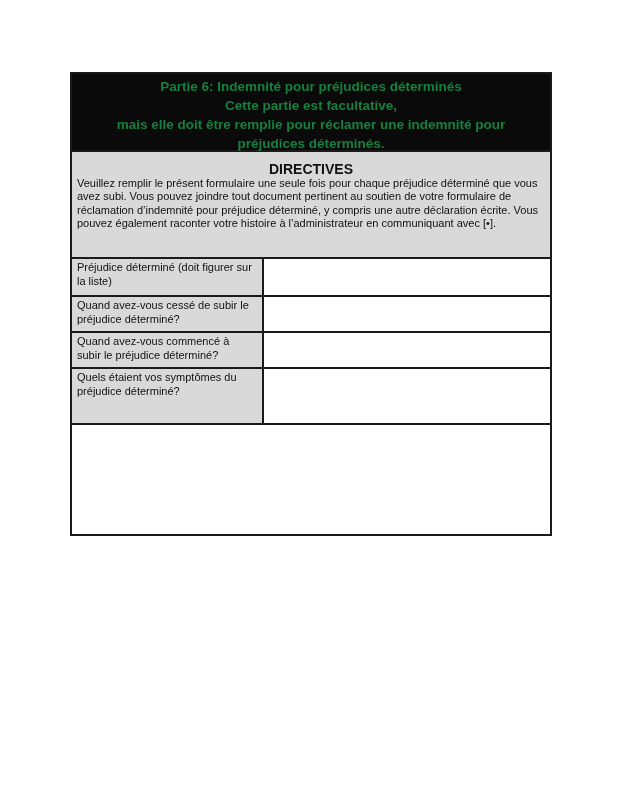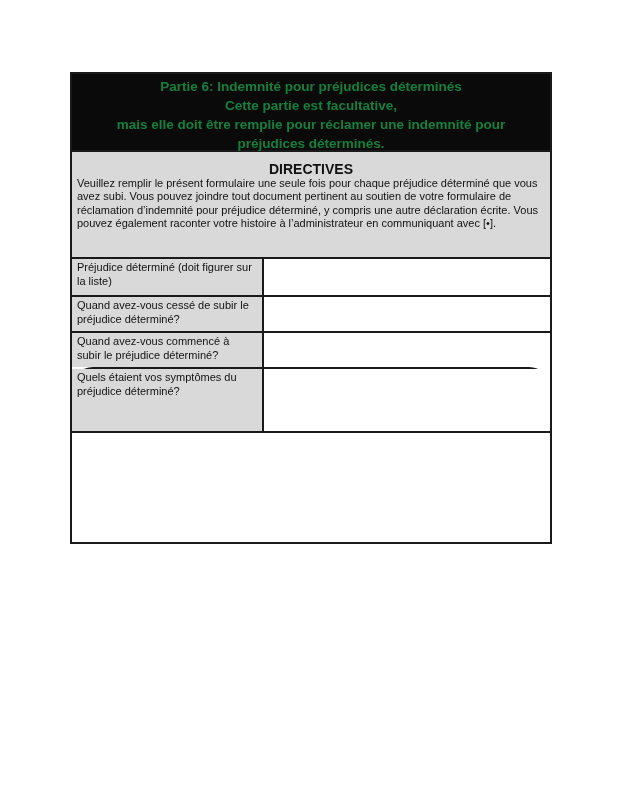--- a/index.html
+++ b/index.html
@@ -65,21 +65,21 @@
     padding: 2px 8px 2px 5px;
   }
   .qa-value {
     flex: 1;
     background: #ffffff;
     cursor: text;
   }
   .r1 { height: 38px; }
   .r2 { height: 36px; }
   .r3 { height: 36px; }
-  .r4 { height: 64px; border-radius: 21px; }
+  .r4 { height: 56px; }
   .r5 { height: 84px; }
   .r6 { height: 111px; }
   .r7 { height: 107px; }
 </style>
 </head>
 <body>
 
 <div class="page">
   <div class="sheet-table">
 

